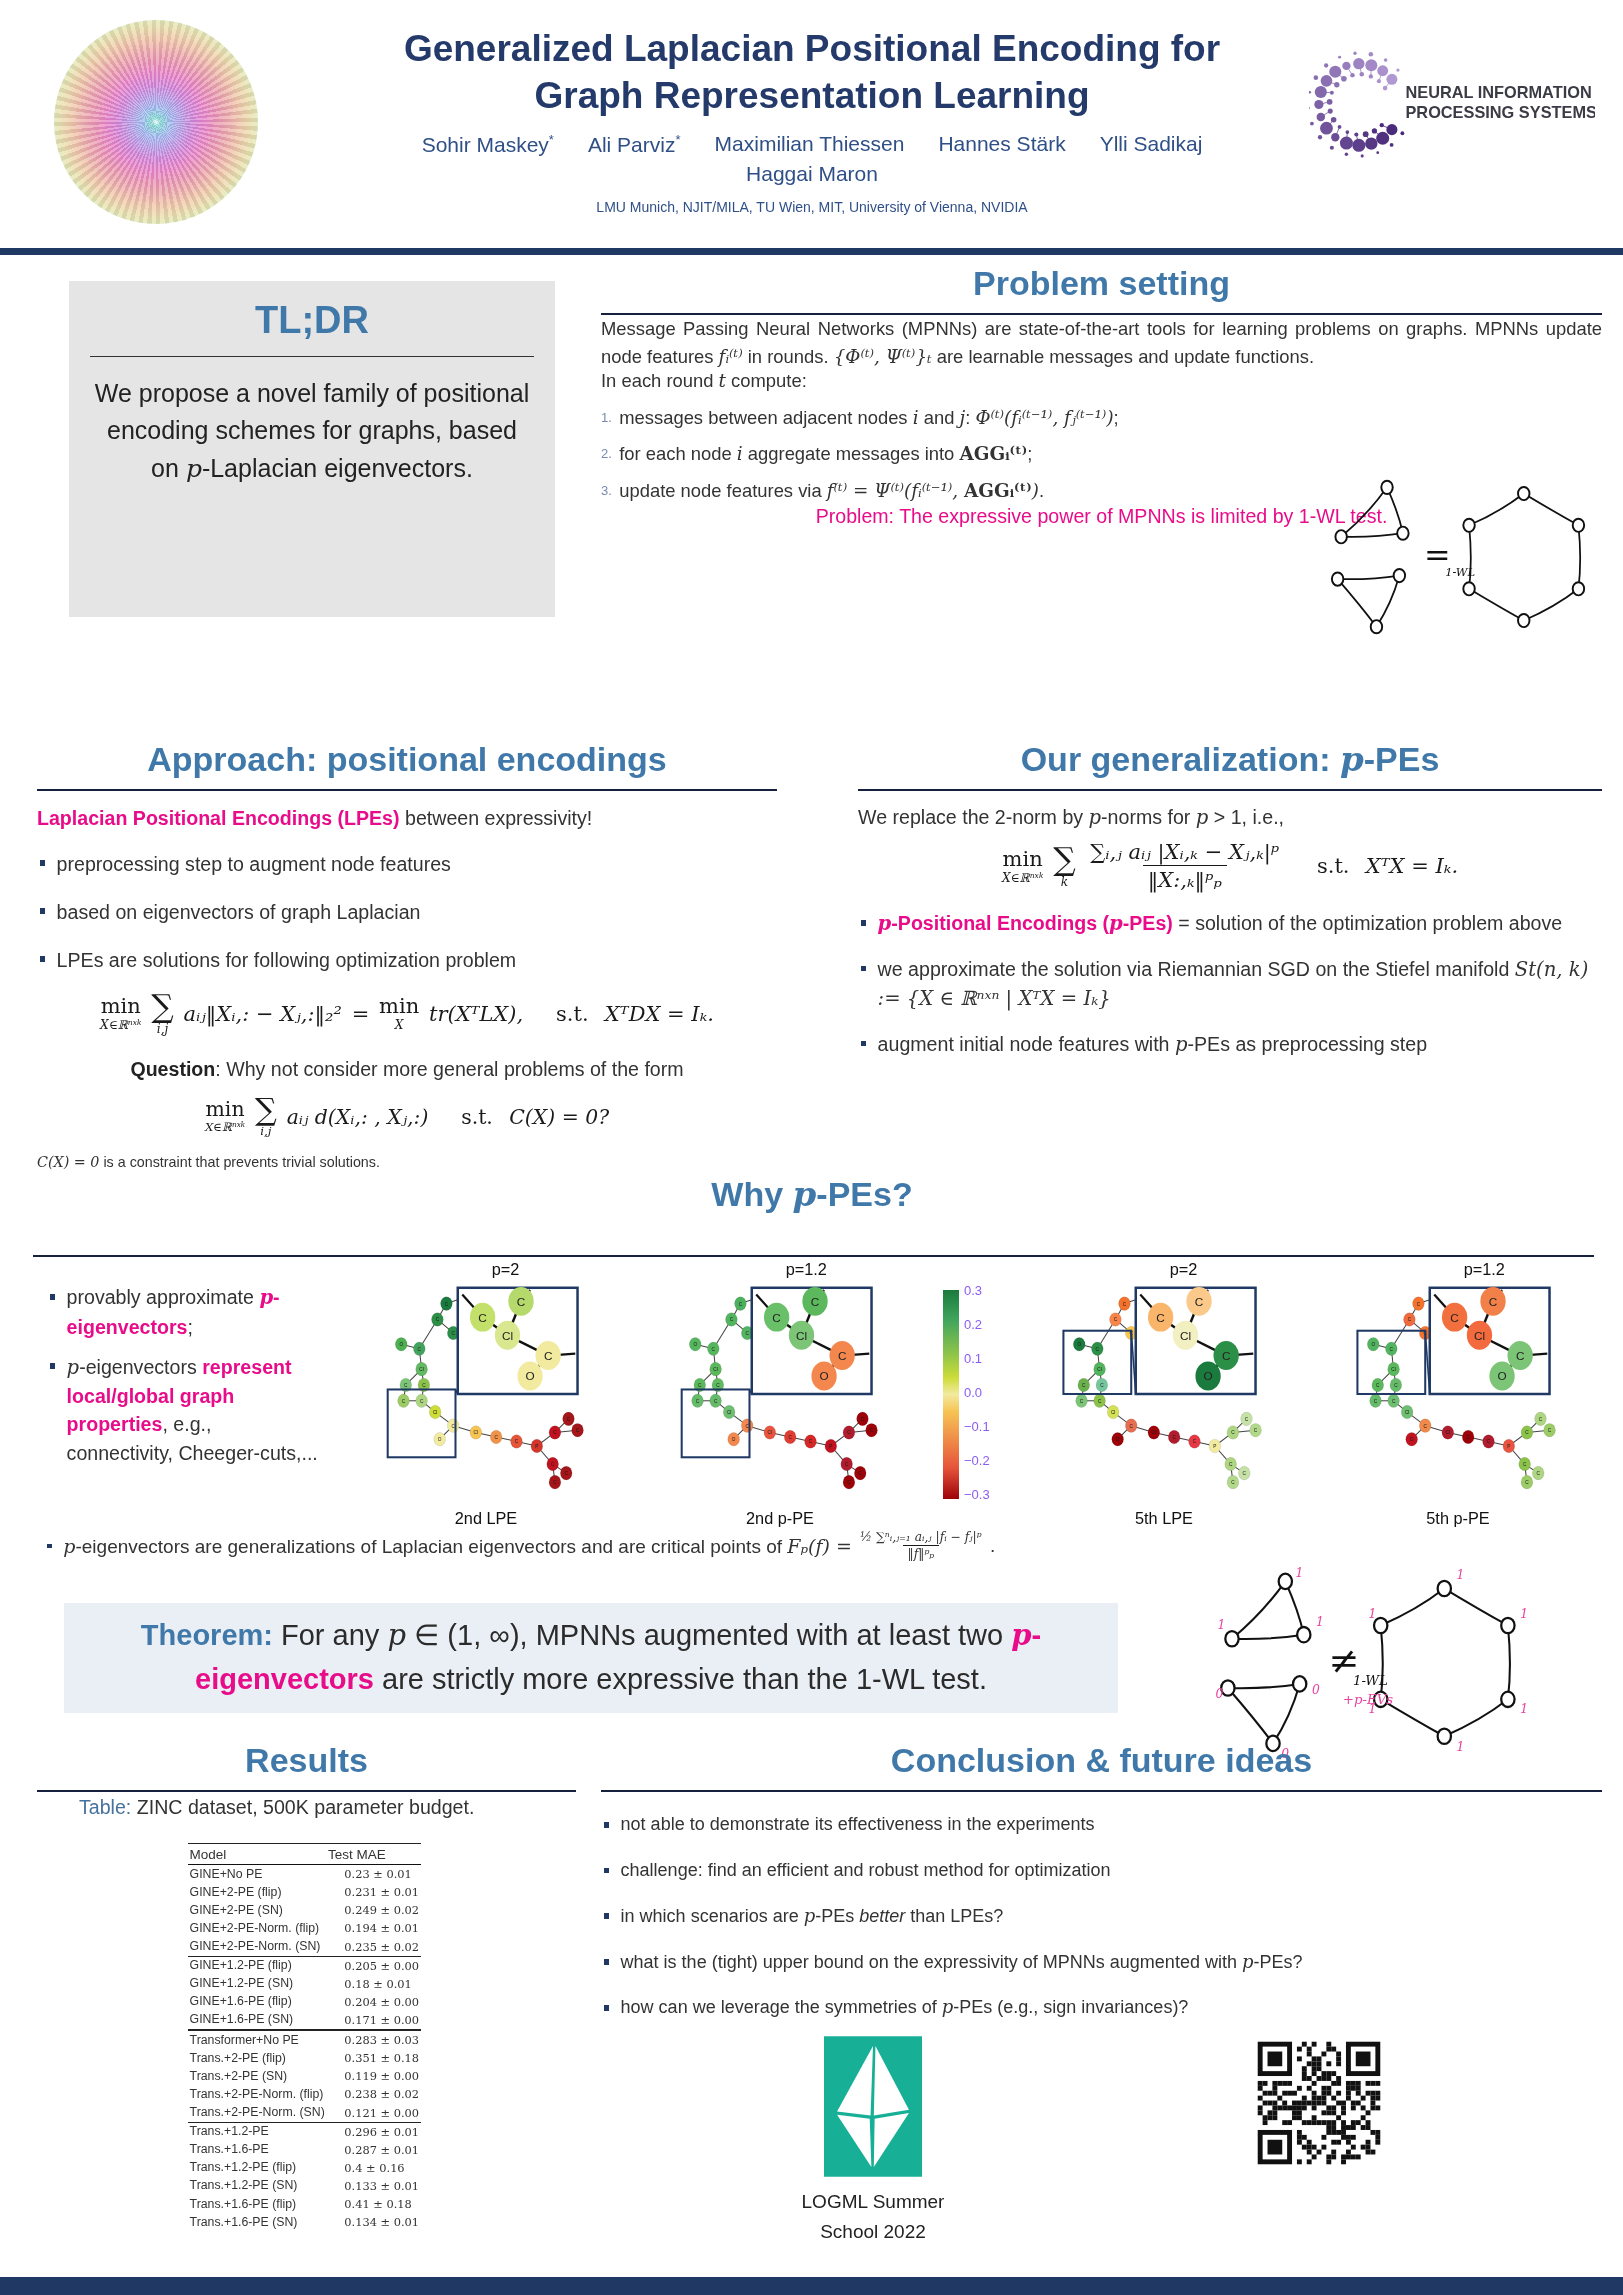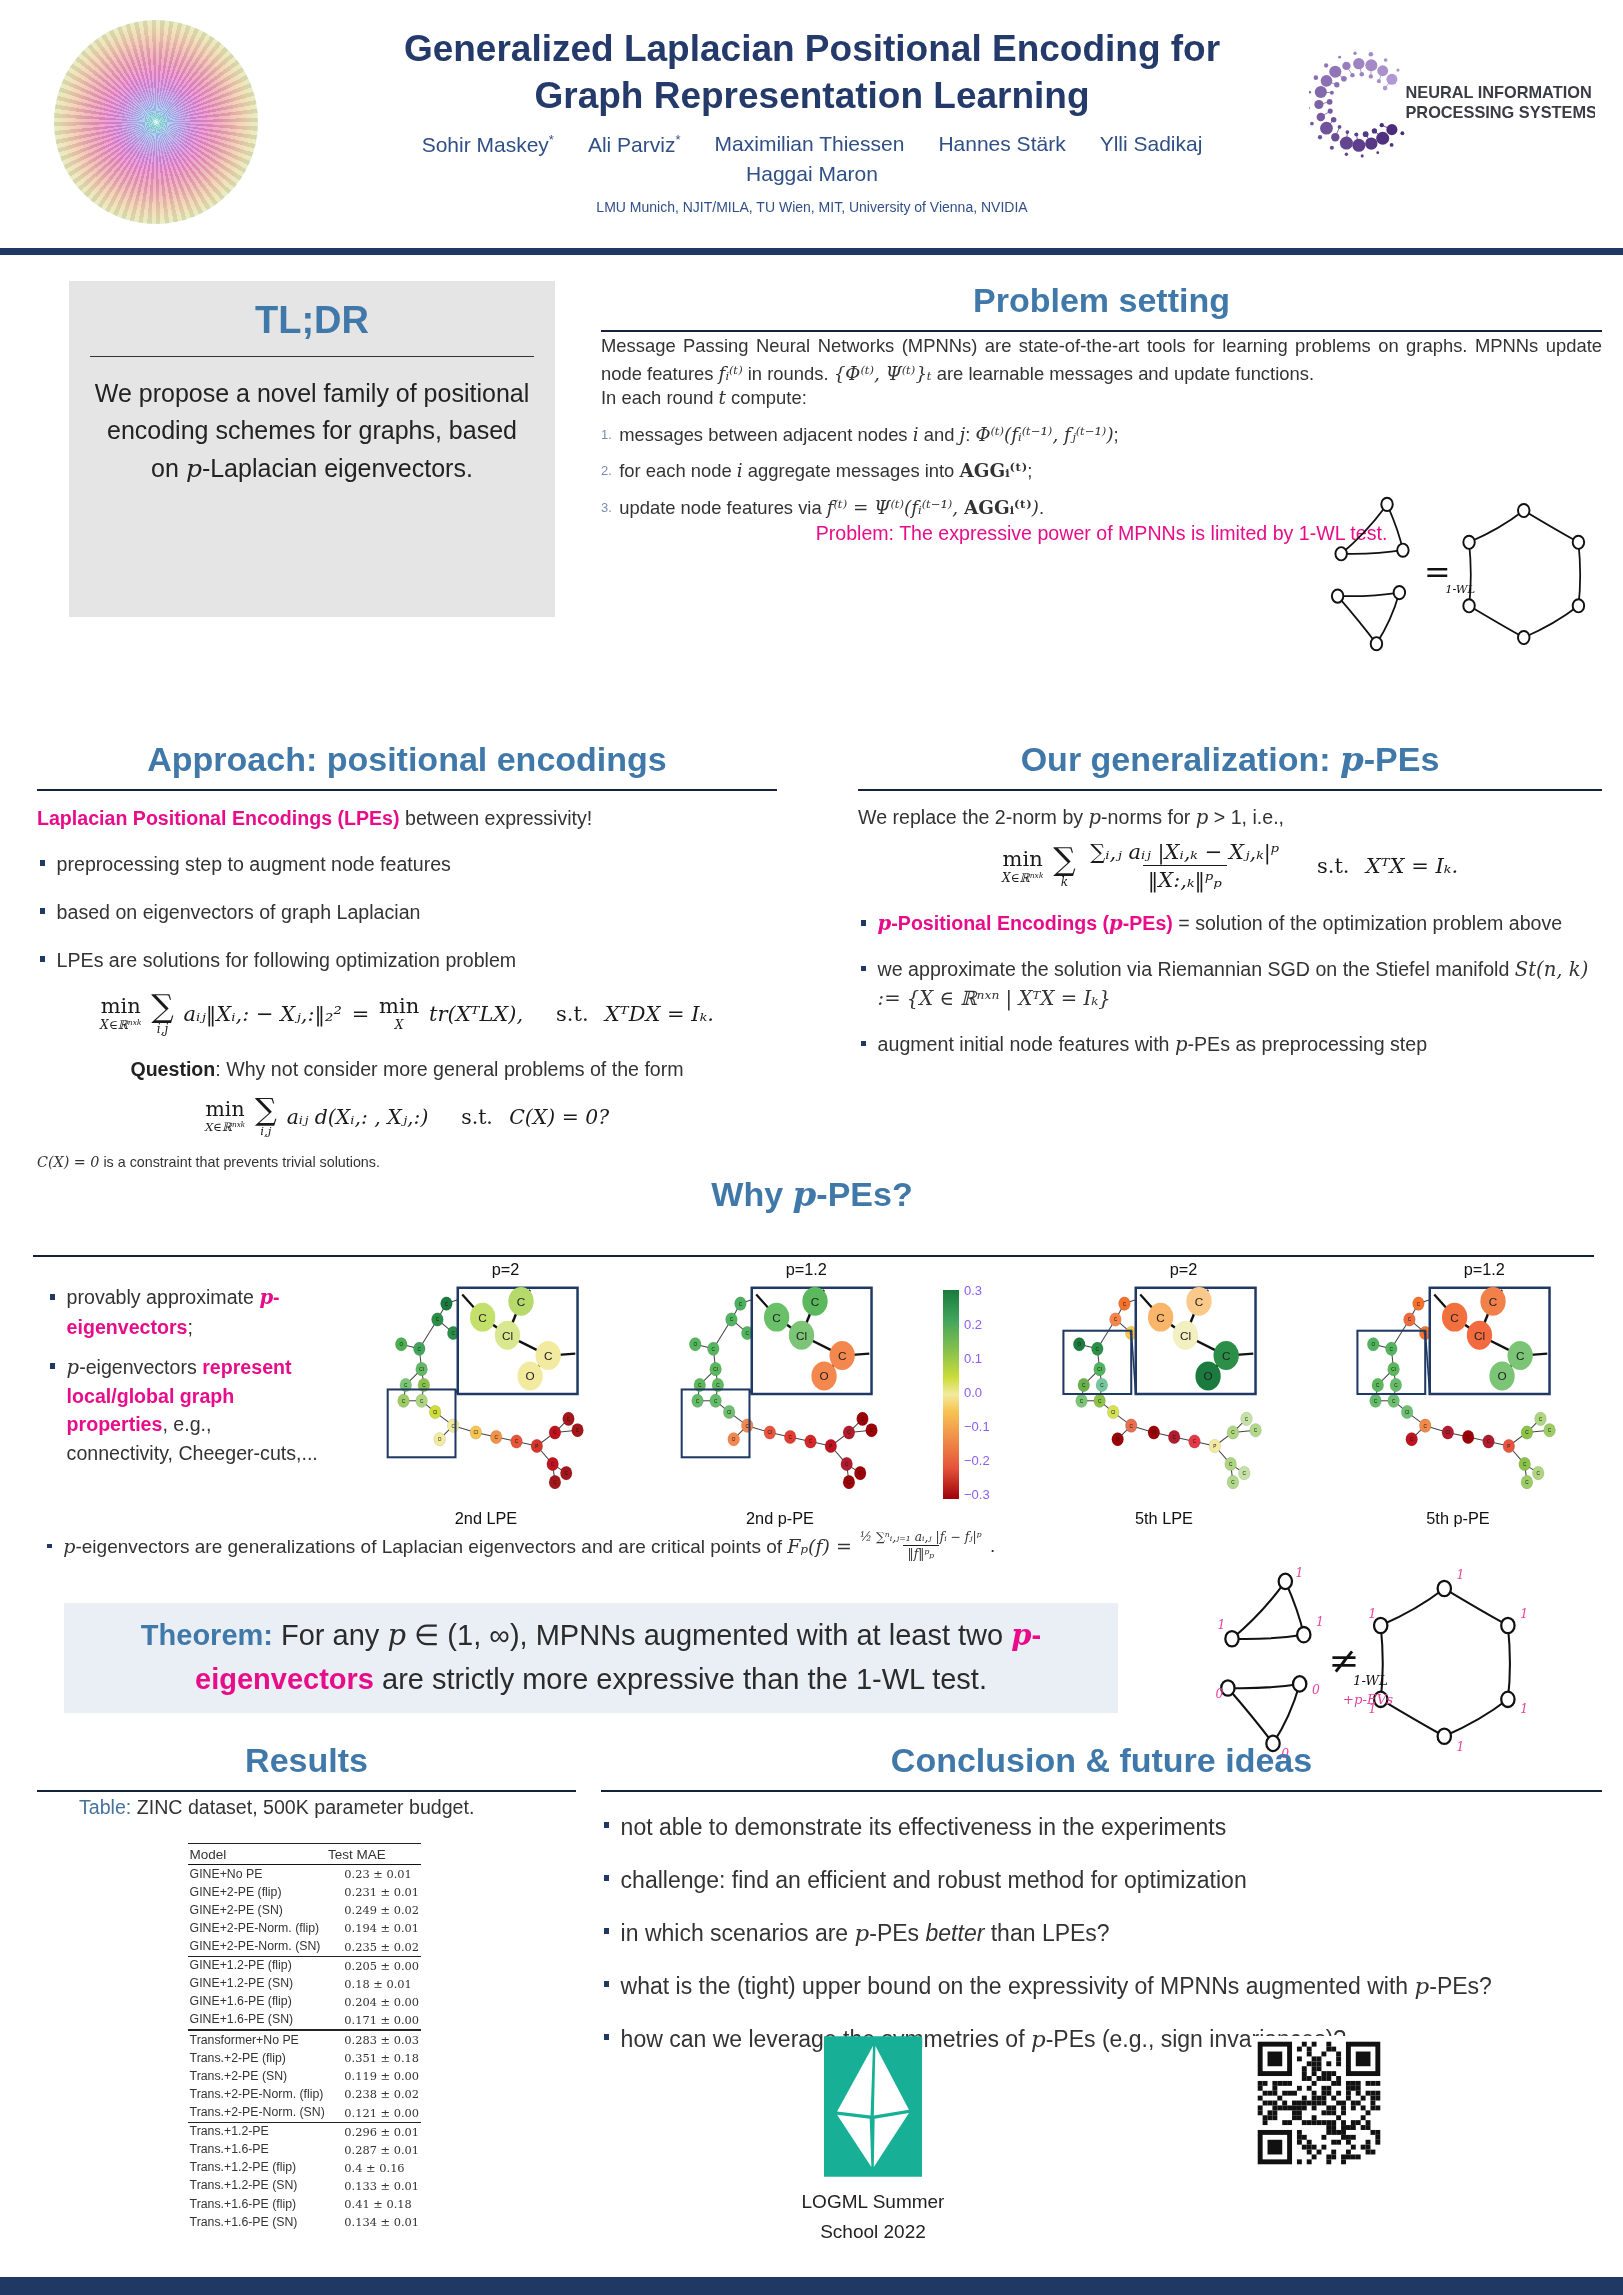--- a/index.html
+++ b/index.html
@@ -45,21 +45,21 @@
   .frac{display:inline-flex;flex-direction:column;align-items:center;line-height:1.2;}
   .frac .den{border-top:1.3px solid #1a1a1a;padding:1.6px 4.9px 0 4.9px;}
   .frac .num{padding:0 4.9px;}
   .gap{margin-left:23px;margin-right:6.5px;}
   
   .tldr{position:absolute;left:69px;top:281px;width:486px;height:336px;background:#e5e5e5;}
   .tldr .sec-h{padding-top:18px;font-size:38px;}
   .tldr .thinrule{margin:13px 21px 0 21px;}
   .tldr-body{padding:18px 24.5px 0 24.5px;font-size:25px;line-height:1.5;text-align:center;color:#222;}
   
-  .problem{position:absolute;left:601px;top:281px;width:1001px;}
+  .problem{position:absolute;left:601px;top:264px;width:1001px;}
   .problem p{margin:0;}
   .ps-para{margin-top:13px;font-size:18.4px;line-height:1.5;text-align:justify;color:#333;}
   .ps-round{margin-top:18px;font-size:18.4px;}
   .ps-list{margin-top:11.4px;width:695px;}
   .ps-item{display:flex;margin-top:8.2px;font-size:18.4px;line-height:1.55;}
   .ps-num{color:#7a8bb0;font-size:13px;padding-top:4.1px;margin-right:7.4px;flex:0 0 auto;}
   .ps-problem{margin-top:29px;text-align:center;font-size:19.6px;color:#e80c8a;}
   .ps-sketch{position:absolute;right:3.3px;top:211px;width:274px;height:172px;}
   
   .approach{position:absolute;left:37px;top:740px;width:740px;}
@@ -97,21 +97,21 @@
   .results{position:absolute;left:37px;top:1741px;width:539px;}
   .res-cap{margin-top:4px;padding-left:42px;font-size:19.6px;color:#333;}
   table.res{border-collapse:collapse;margin:24.5px 0 0 151px;font-size:12.3px;color:#333;}
   table.res th{font-weight:400;text-align:left;font-size:13.5px;padding:2.5px 1.6px;border-top:1.3px solid #222;border-bottom:1.8px solid #111;}
   table.res td{padding:1.2px 1.6px;line-height:1.28;}
   table.res td.val{font-family:"DejaVu Serif",serif;padding-left:18px;font-size:11.4px;}
   table.res tbody.grp{border-top:1.3px solid #222;}
   table.res tbody.grp.dbl{border-top:2.5px double #222;}
   
   .conclusion{position:absolute;left:601px;top:1741px;width:1001px;}
-  .conclusion .blt{margin-top:19.6px;font-size:23px;}
+  .conclusion .blt{margin-top:19.6px;font-size:18px;}
   
   .logml{position:absolute;left:824px;top:2036px;width:98px;height:141px;}
   .logml-cap{position:absolute;left:771px;top:2187px;width:204px;text-align:center;font-size:19px;color:#222;line-height:1.6;}
   .qr{position:absolute;left:1252px;top:2036px;width:134px;height:134px;}
   .bottom-bar{top:2277px;height:19px;}
 </style>
 </head>
 <body>
 
 <div class="poster">

